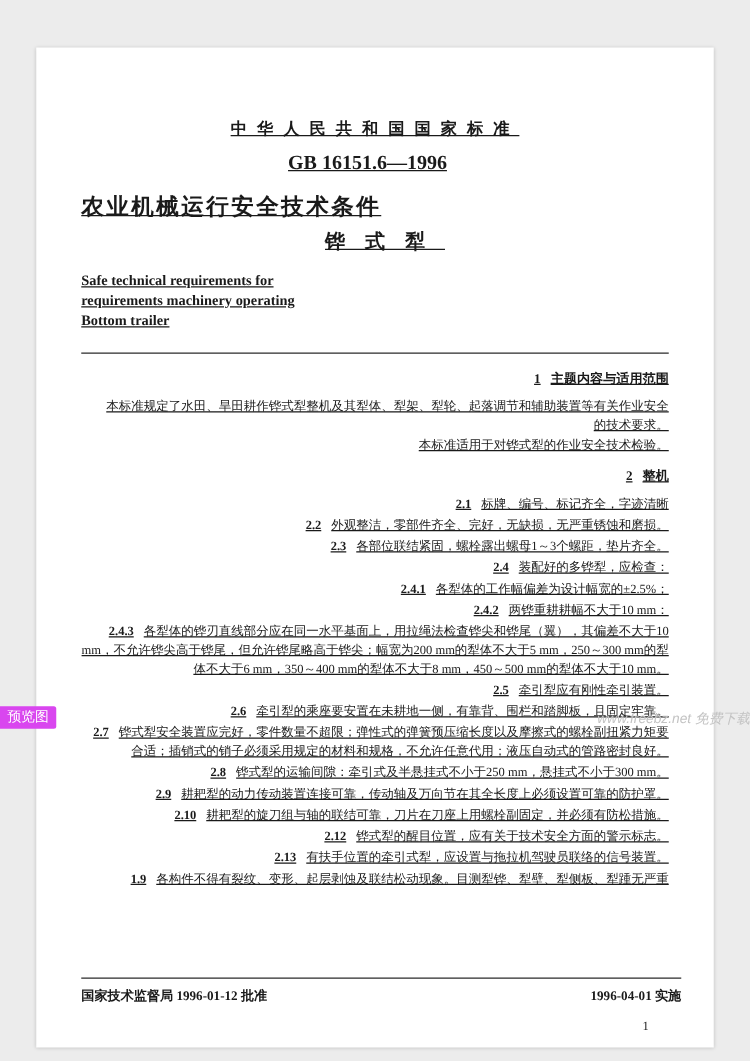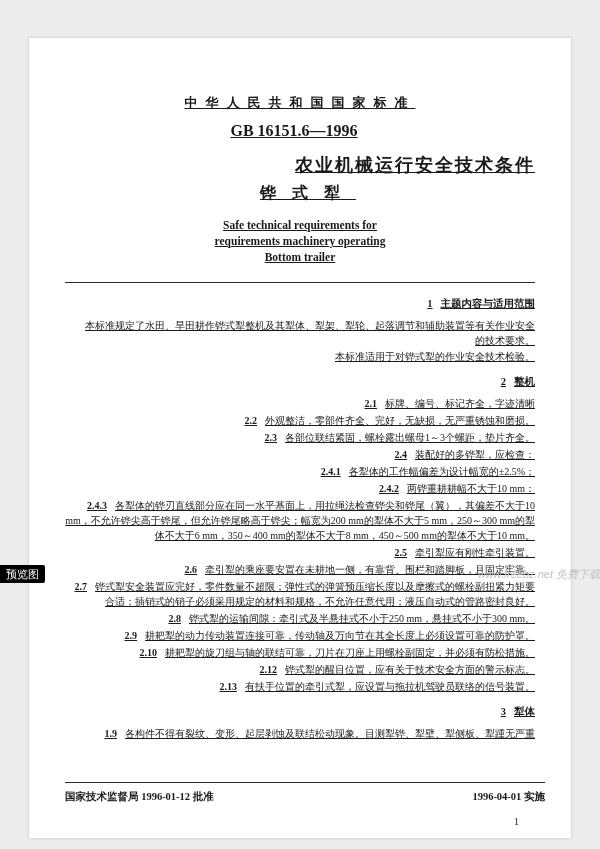--- a/index.html
+++ b/index.html
@@ -13,24 +13,24 @@
   .page {
     position:absolute; left:29px; top:38px; width:542px; height:800px;
     background:#ffffff;
     box-shadow:0 0 3px rgba(0,0,0,0.18);
     text-decoration:underline;
   }
   .content { padding:0 36px; position:relative; height:100%; }
 
   .std-label { padding-top:56px; text-align:center; font-weight:bold; font-size:13px; letter-spacing:8px; }
   .std-number { text-align:center; font-weight:bold; font-size:16px; margin-top:10px; padding-right:12px; }
-  .title-main { text-align:right; font-weight:bold; font-size:18px; letter-spacing:2px; margin-top:13px; }
+  .title-main { text-align:left; font-weight:bold; font-size:18px; letter-spacing:2px; margin-top:13px; }
   .title-sub  { text-align:center; font-weight:bold; font-size:16px; letter-spacing:16px; text-indent:16px; margin-top:6px; }
   .en-wrap { margin-top:13px; }
-  .en-line { text-align:center; font-weight:bold; font-size:11.5px; line-height:16px; }
+  .en-line { text-align:left; font-weight:bold; font-size:11.5px; line-height:16px; }
   .rule { border:none; border-top:1.5px solid #2b2b2b; margin-top:17px; }
 
   .body-blocks { margin-top:13px; font-size:10px; line-height:15px;text-align:right; }
   .body-blocks .heading { font-weight:bold; font-size:10.5px; margin:10px 0 7px 0; }
   .body-blocks .clause { margin-bottom:2px; }
   .body-blocks .para { text-indent:2em; margin-bottom:1px; }
   .body-blocks .num { font-weight:bold; margin-right:8px; }
 
   .footer { position:absolute; left:36px; right:26px; top:744px; }
   .footer-rule { border:none; border-top:1.5px solid #2b2b2b; }
@@ -73,32 +73,31 @@
         <div class="clause"><span class="num">2.4.2</span>两铧重耕耕幅不大于10 mm：</div>
         <div class="clause"><span class="num">2.4.3</span>各犁体的铧刃直线部分应在同一水平基面上，用拉绳法检查铧尖和铧尾（翼），其偏差不大于10 mm，不允许铧尖高于铧尾，但允许铧尾略高于铧尖；幅宽为200 mm的犁体不大于5 mm，250～300 mm的犁体不大于6 mm，350～400 mm的犁体不大于8 mm，450～500 mm的犁体不大于10 mm。</div>
         <div class="clause"><span class="num">2.5</span>牵引犁应有刚性牵引装置。</div>
         <div class="clause"><span class="num">2.6</span>牵引犁的乘座要安置在未耕地一侧，有靠背、围栏和踏脚板，且固定牢靠。</div>
         <div class="clause"><span class="num">2.7</span>铧式犁安全装置应完好，零件数量不超限；弹性式的弹簧预压缩长度以及摩擦式的螺栓副扭紧力矩要合适；插销式的销子必须采用规定的材料和规格，不允许任意代用；液压自动式的管路密封良好。</div>
         <div class="clause"><span class="num">2.8</span>铧式犁的运输间隙：牵引式及半悬挂式不小于250 mm，悬挂式不小于300 mm。</div>
         <div class="clause"><span class="num">2.9</span>耕耙犁的动力传动装置连接可靠，传动轴及万向节在其全长度上必须设置可靠的防护罩。</div>
         <div class="clause"><span class="num">2.10</span>耕耙犁的旋刀组与轴的联结可靠，刀片在刀座上用螺栓副固定，并必须有防松措施。</div>
         <div class="clause"><span class="num">2.12</span>铧式犁的醒目位置，应有关于技术安全方面的警示标志。</div>
         <div class="clause"><span class="num">2.13</span>有扶手位置的牵引式犁，应设置与拖拉机驾驶员联络的信号装置。</div>
-        <div class="heading"><span class="num">3</span>犁体</div>
         <div class="clause"><span class="num">1.9</span>各构件不得有裂纹、变形、起层剥蚀及联结松动现象。目测犁铧、犁壁、犁侧板、犁踵无严重</div>
       </div>
 
     <div class="footer">
       <hr class="footer-rule">
       <div class="footer-row">
         <span>国家技术监督局 1996-01-12 批准</span>
         <span>1996-04-01 实施</span>
       </div>
     </div>
 
     <div class="page-num">1</div>
   </div>
 </div>
 
 <div class="watermark">
-  <span class="wm-badge" style="background: #000000;">预览图</span>
+  <span class="wm-badge" style="background: #d946ef;">预览图</span>
   <span class="wm-text">www.freebz.net 免费下载</span>
 </div>
 
 </body></html>

